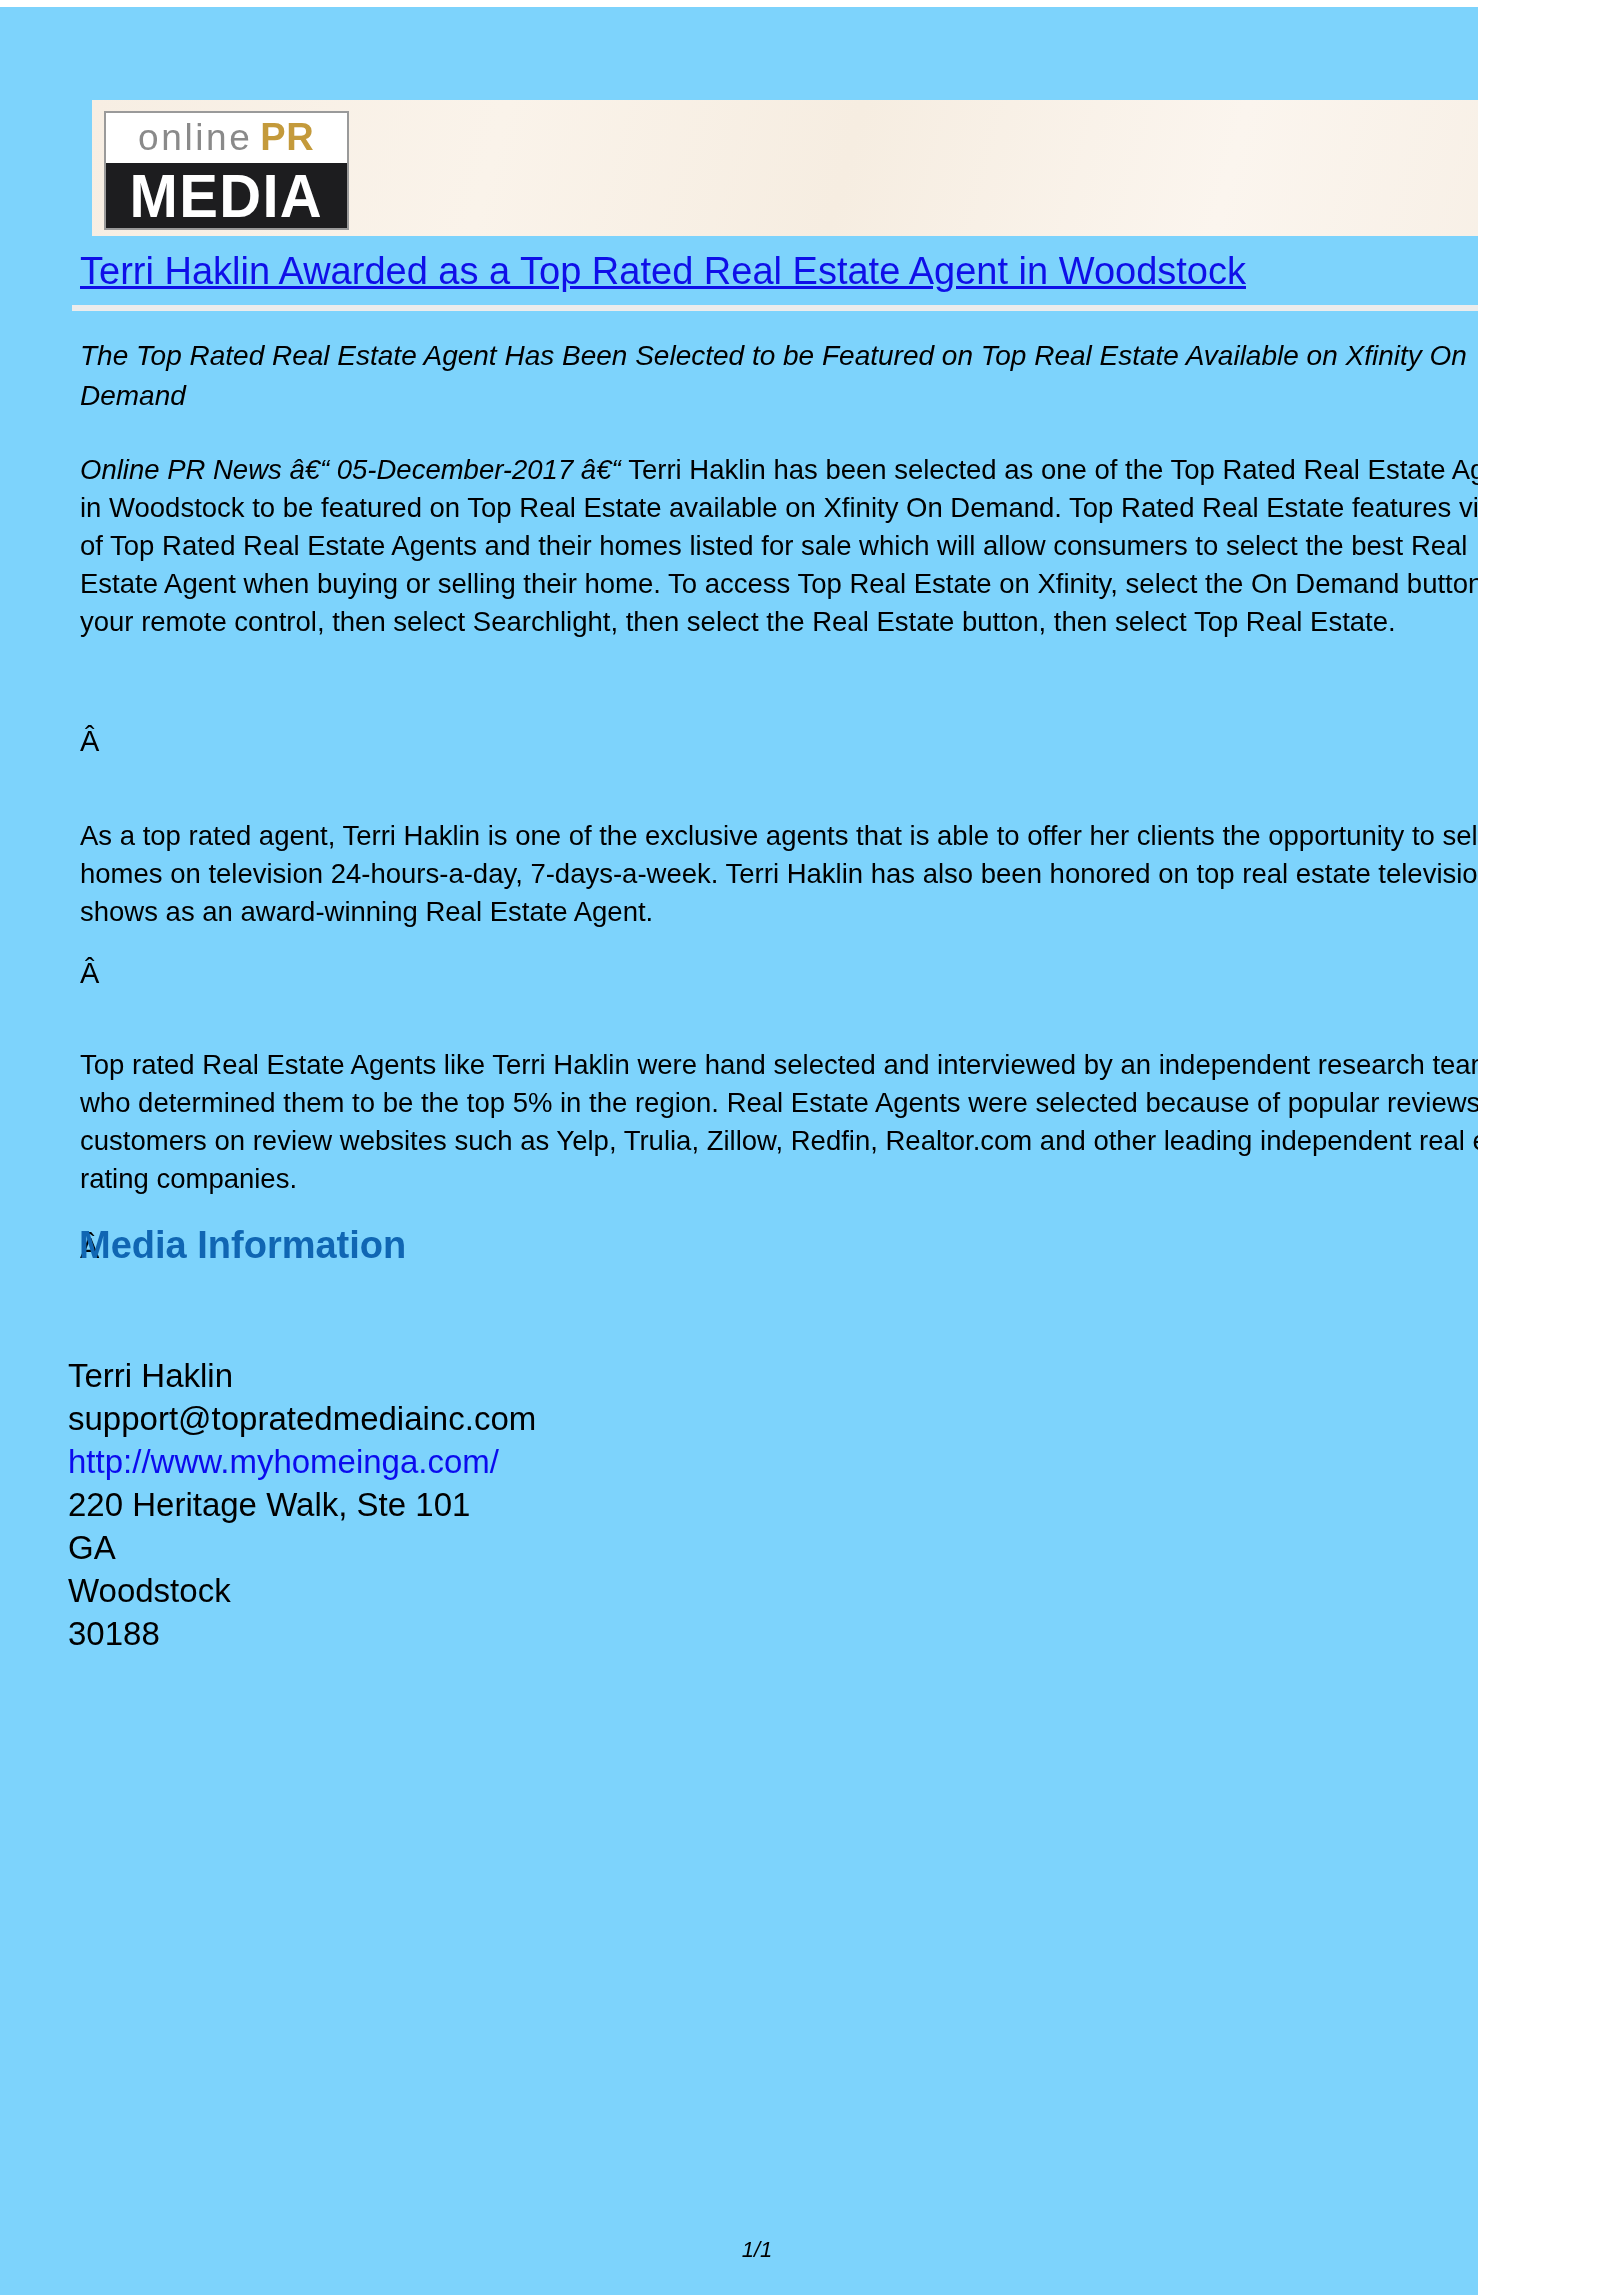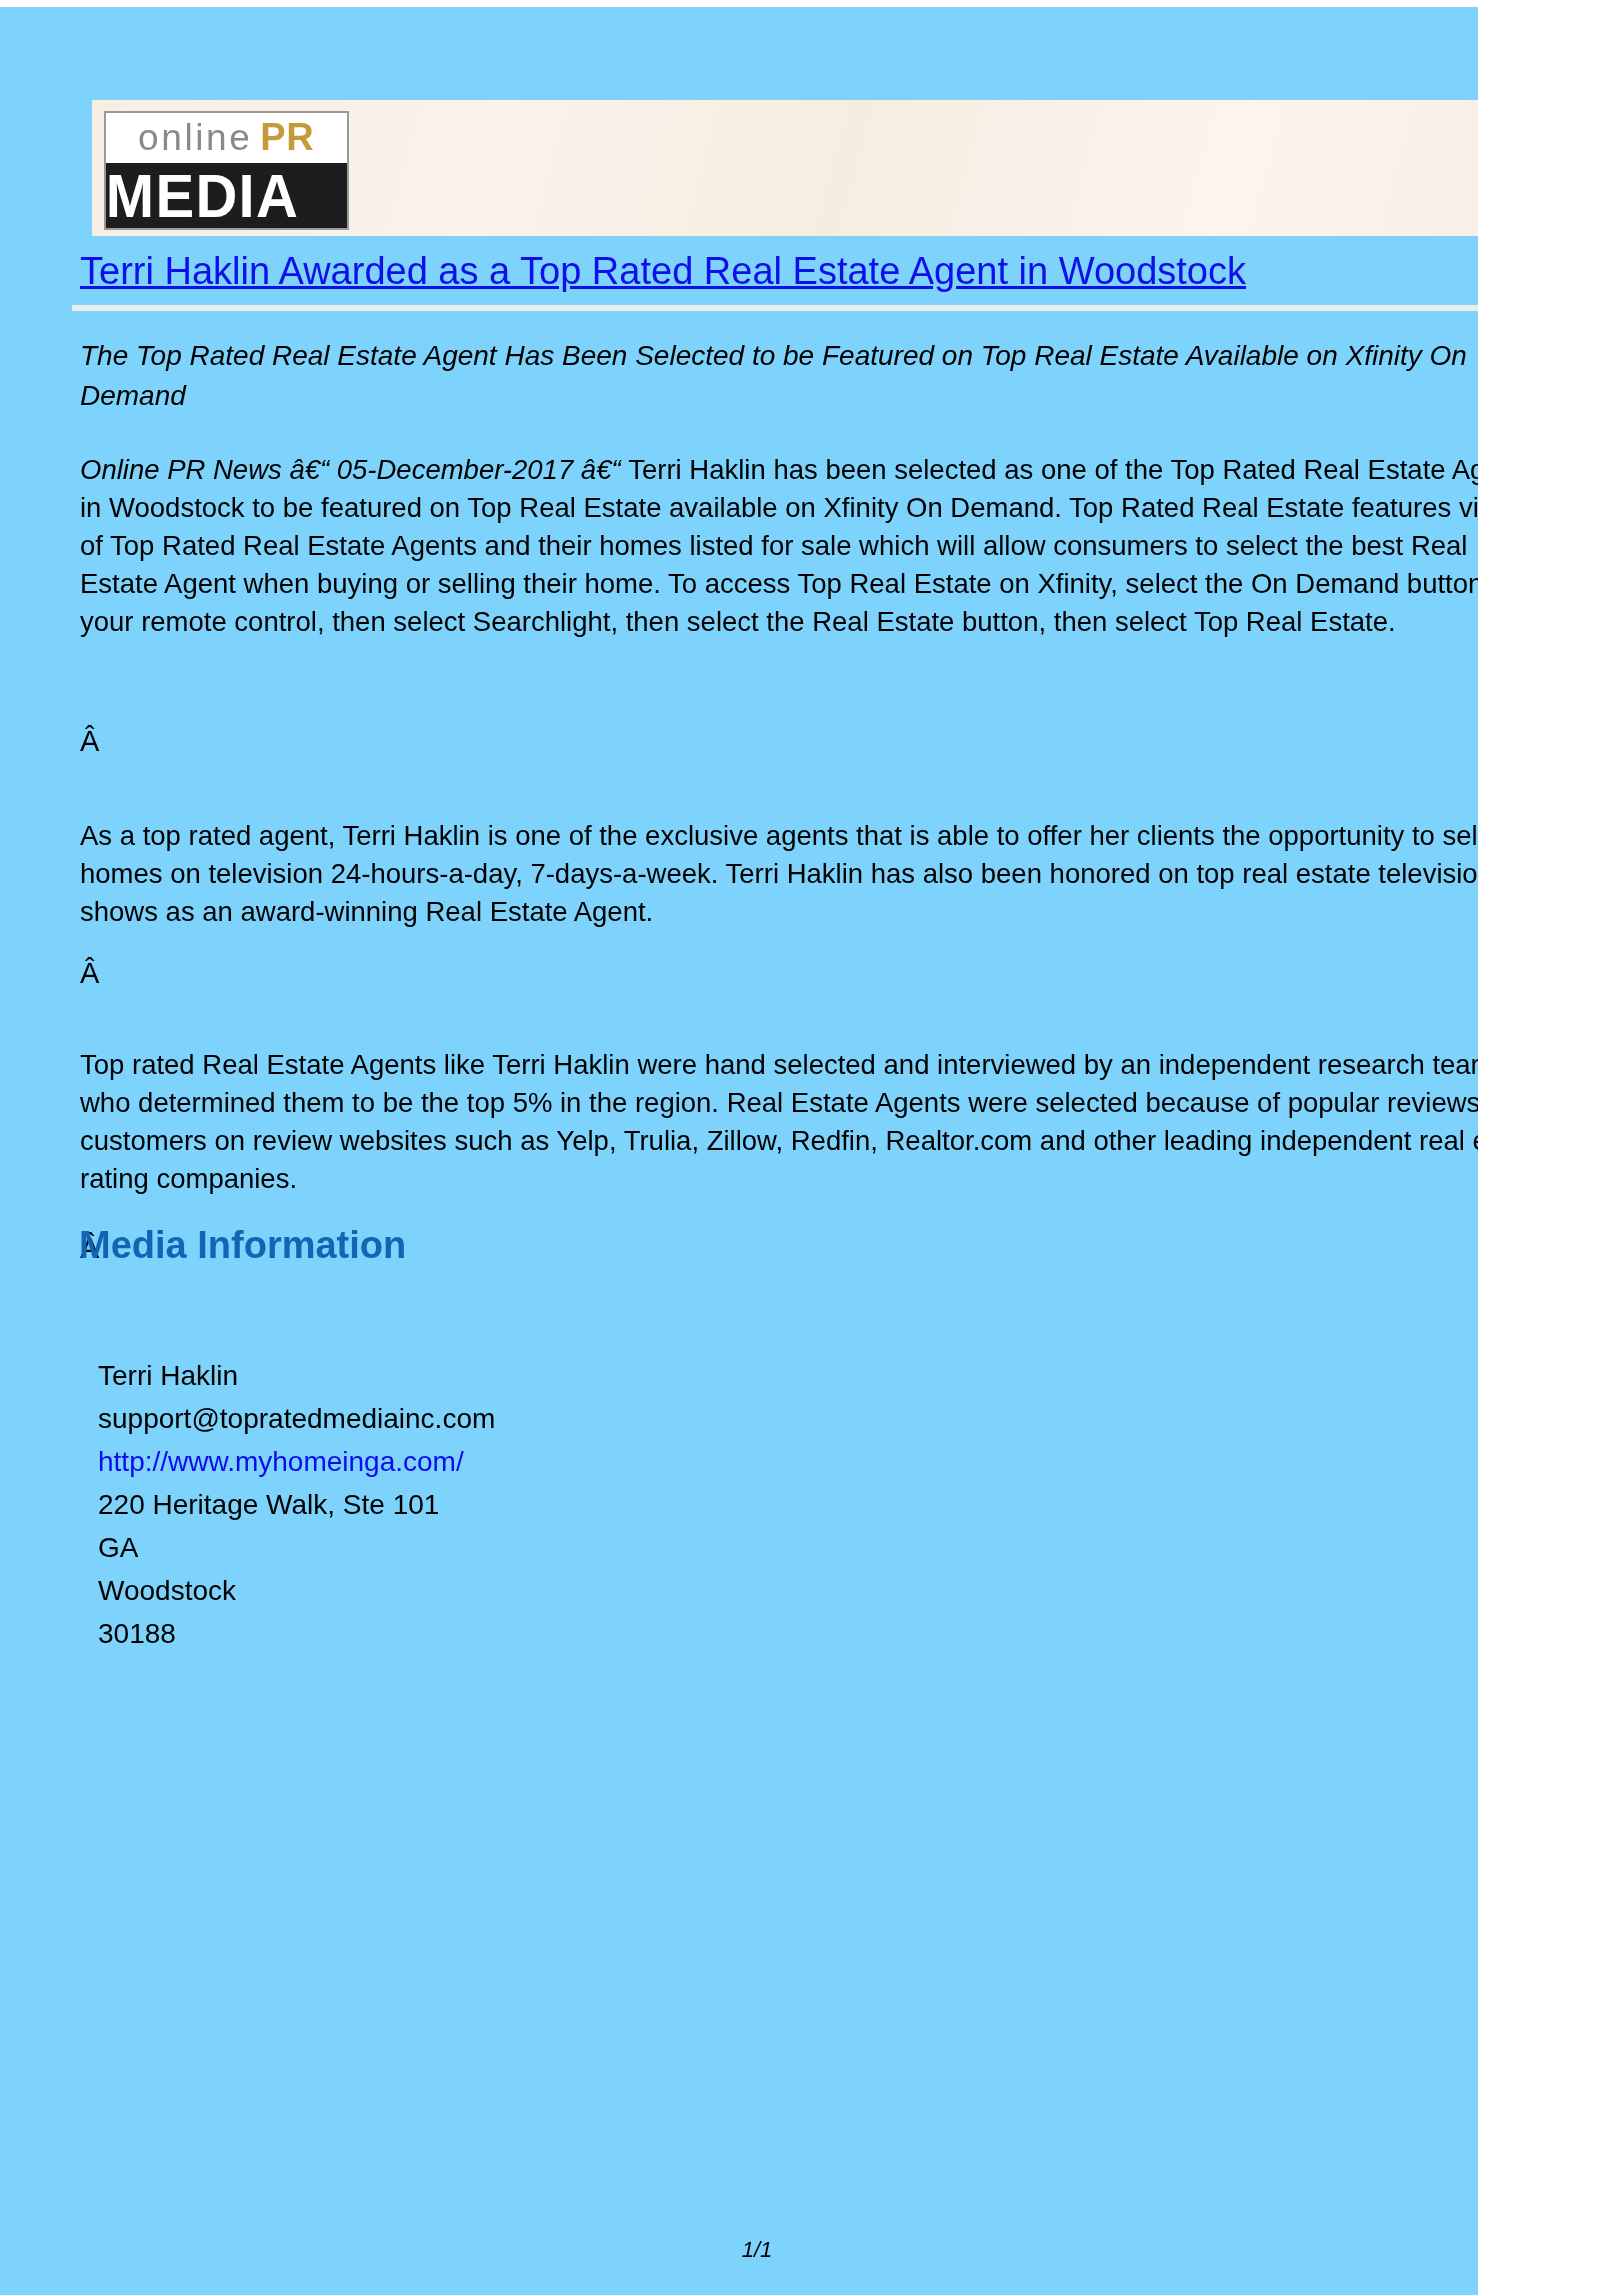--- a/index.html
+++ b/index.html
@@ -53,20 +53,21 @@
     font-weight:800;
     font-size:38px;
     margin-left:7.9px;
     letter-spacing:0.7px;
   }
   .logo-bottom{
     height:65px;
     background:var(--logo-black);
     display:flex;
     align-items:center;
+    justify-content:center;
   }
   .logo-media{
     color:#ffffff;
     font-weight:800;
     font-size:58px;
     letter-spacing:1.3px;
     transform:scaleY(1.05);
   }
   .title-link{
     position:absolute;
@@ -111,22 +112,22 @@
   .media-heading{
     position:absolute;
     left:79px; top:1217px;
     font-size:38px;
     font-weight:bold;
     color:var(--heading-blue);
     letter-spacing:0px;
   }
   .contact{
     position:absolute;
-    left:98px; top:1347px;
-    font-size:28px;
+    left:68px; top:1347px;
+    font-size:33px;
     line-height:43px;
   }
   .contact a{
     color:#0b0bee;
     cursor:pointer;
   }
   .footer{
     position:absolute;
     left:0; top:2230px;
     width:100%;

